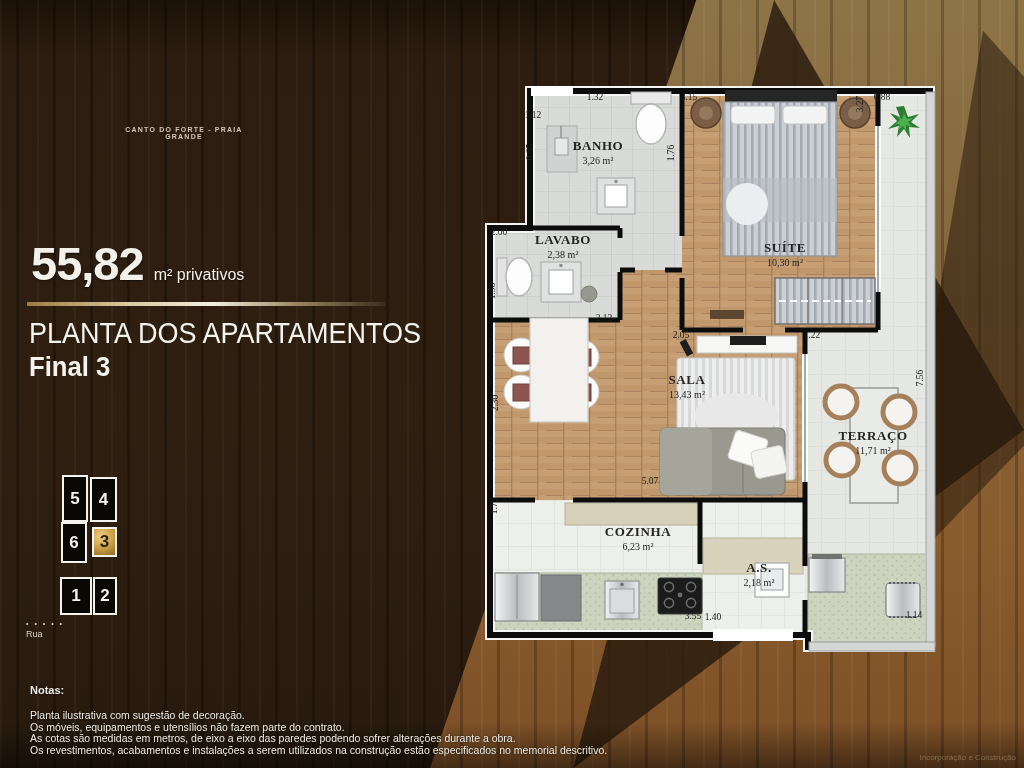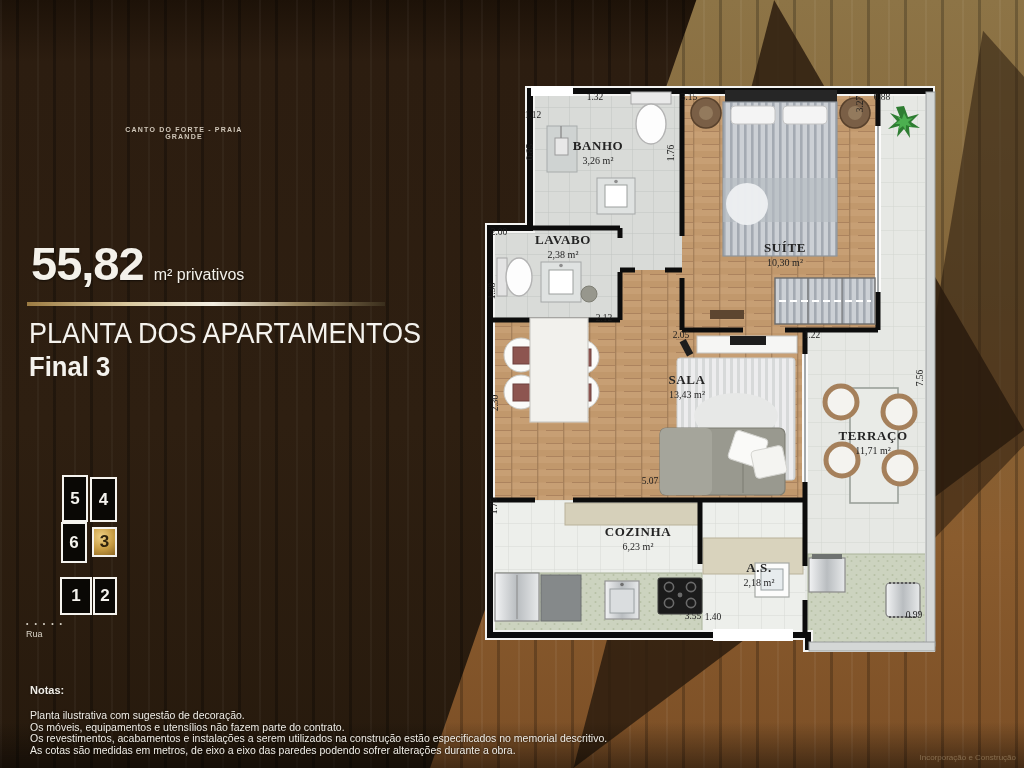--- a/index.html
+++ b/index.html
@@ -369,28 +369,28 @@
       <span class="dim centered" style="position: absolute; left: 7px; top: 205px; transform: translate(-50%, -50%) rotate(-90deg);">1.38</span>
       <span class="dim centered" style="position: absolute; left: 119px; top: 232px; transform: translate(-50%, -50%);">2.12</span>
       <span class="dim centered" style="position: absolute; left: 196px; top: 249px; transform: translate(-50%, -50%);">2.05</span>
       <span class="dim centered" style="position: absolute; left: 327px; top: 249px; transform: translate(-50%, -50%);">1.22</span>
       <span class="dim centered" style="position: absolute; left: 10px; top: 317px; transform: translate(-50%, -50%) rotate(-90deg);">2.30</span>
       <span class="dim centered" style="position: absolute; left: 165px; top: 395px; transform: translate(-50%, -50%);">5.07</span>
       <span class="dim centered" style="position: absolute; left: 435px; top: 292px; transform: translate(-50%, -50%) rotate(-90deg);">7.56</span>
       <span class="dim centered" style="position: absolute; left: 9px; top: 420px; transform: translate(-50%, -50%) rotate(-90deg);">1.75</span>
       <span class="dim centered" style="position: absolute; left: 228px; top: 511px; transform: translate(-50%, -50%); margin-top: 20px;">1.40</span>
       <span class="dim centered" style="position: absolute; left: 208px; top: 530px; transform: translate(-50%, -50%);">3.55</span>
-      <span class="dim centered" style="position: absolute; left: 429px; top: 529px; transform: translate(-50%, -50%);">0.99</span>
+      <span class="dim centered" style="position: absolute; left: 429px; top: 529px; transform: translate(-50%, -50%);">1.14</span>
     </div>
 </div>
 
 <div class="notes">
   <div class="notes-title">Notas:</div>
   <div>
 
   <div class="note-line">Planta ilustrativa com sugestão de decoração.</div>
       <div class="note-line">Os móveis, equipamentos e utensílios não fazem parte do contrato.</div>
+      <div class="note-line">As cotas são medidas em metros, de eixo a eixo das paredes podendo sofrer alterações durante a obra.</div>
       <div class="note-line">Os revestimentos, acabamentos e instalações a serem utilizados na construção estão especificados no memorial descritivo.</div>
-      <div class="note-line">As cotas são medidas em metros, de eixo a eixo das paredes podendo sofrer alterações durante a obra.</div>
     </div>
 </div>
 
 <div class="credit">Incorporação e Construção</div>
 
 </body></html>

